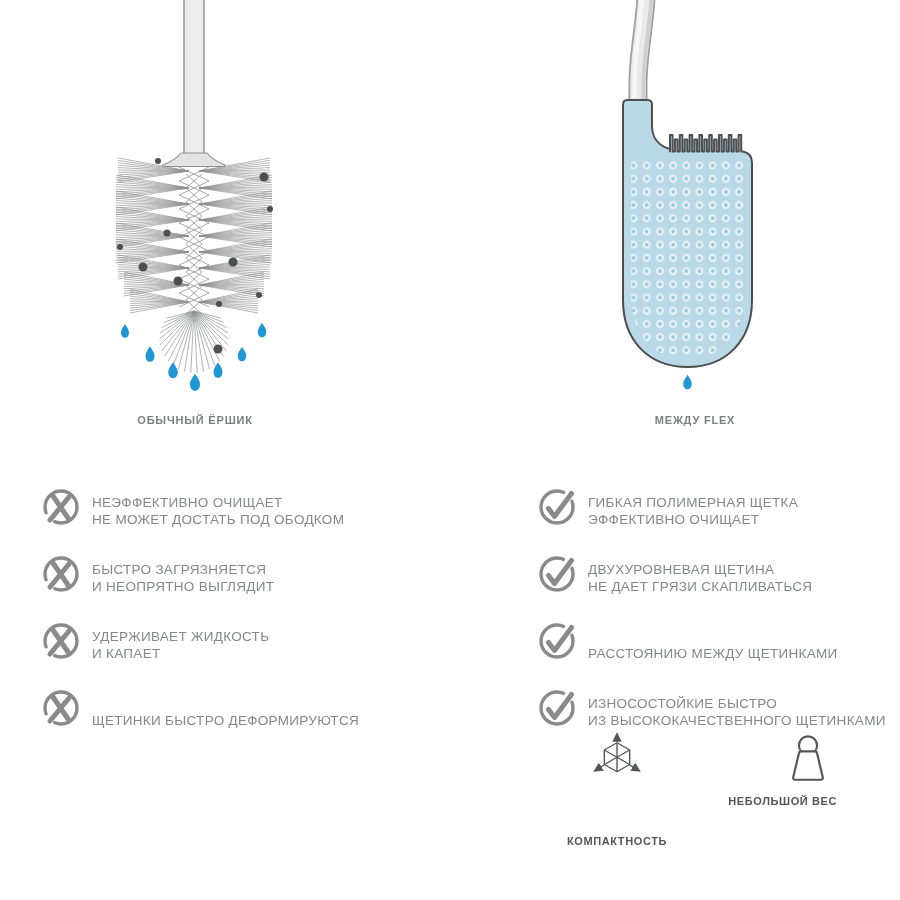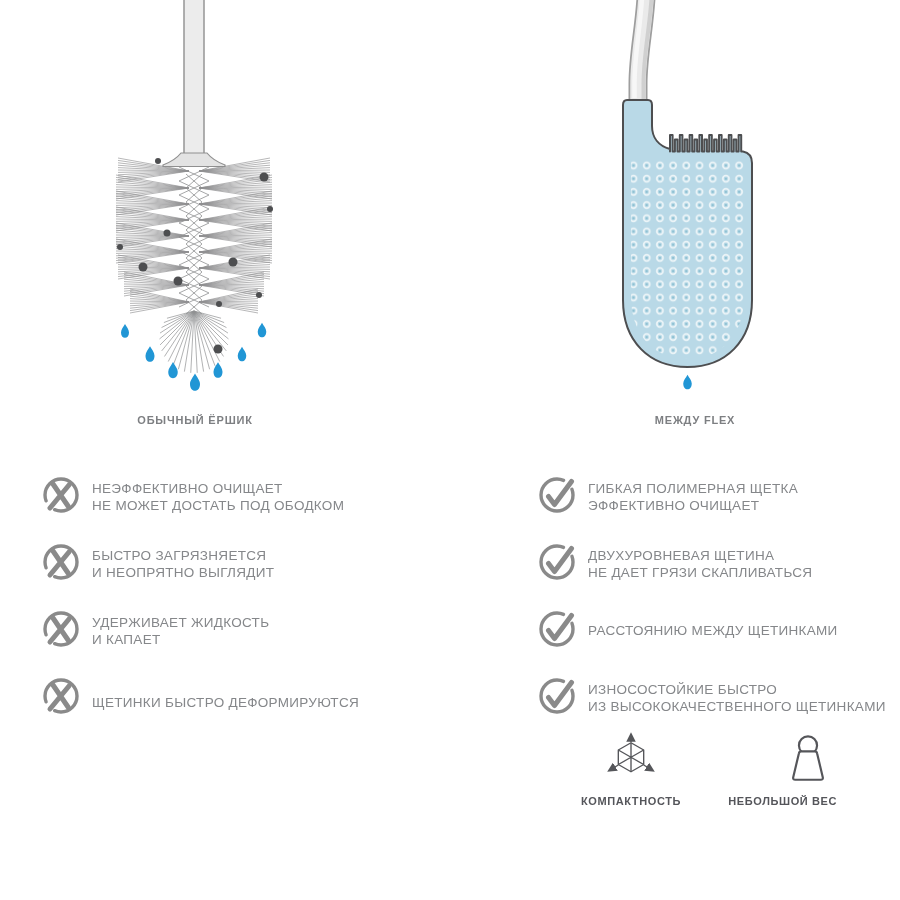--- a/index.html
+++ b/index.html
@@ -12,28 +12,28 @@
           font-family:"Liberation Sans",sans-serif;}
   .brush-left{position:absolute;left:85px;top:0;width:220px;height:400px;}
   .brush-right{position:absolute;left:575px;top:0;width:240px;height:400px;}
   .product-label{position:absolute;top:414px;font-size:11px;font-weight:bold;
                  letter-spacing:.8px;color:var(--label_gray);text-align:center;}
   .product-label.left{left:85px;width:220px;}
   .product-label.right{left:575px;width:240px;}
   .col{position:absolute;top:461px;}
   .col.cons{left:40px;width:470px;}
   .col.pros{left:536px;width:360px;}
-  .row{display:flex;align-items:center;height:67px;}
+  .row{display:flex;align-items:flex-end;height:67px;}
   .ic{width:42px;height:42px;margin-right:10px;flex:none;}
   .lines{padding-top:4px;font-size:13.5px;line-height:17px;color:var(--text_gray);
          letter-spacing:.3px;}
   .row.single .lines{padding-top:13px;}
   .features{position:absolute;top:731px;left:0;width:900px;height:100px;}
   .feature{position:absolute;width:160px;display:flex;flex-direction:column;align-items:center;}
-  .feature.compact{left:551px;}
+  .feature.compact{left:537px;gap:40px;}
   .feature.weight{left:677px;align-items:flex-end;}
   .feature .fsvg{width:58px;height:58px;}
   .flabel{margin-top:6px;font-size:11px;font-weight:bold;letter-spacing:.6px;
           color:var(--dark_gray);white-space:nowrap;}
   .hidden-defs{position:absolute;width:0;height:0;overflow:hidden;}
 </style>
 </head>
 <body>
 
 <svg class="hidden-defs" aria-hidden="true">

